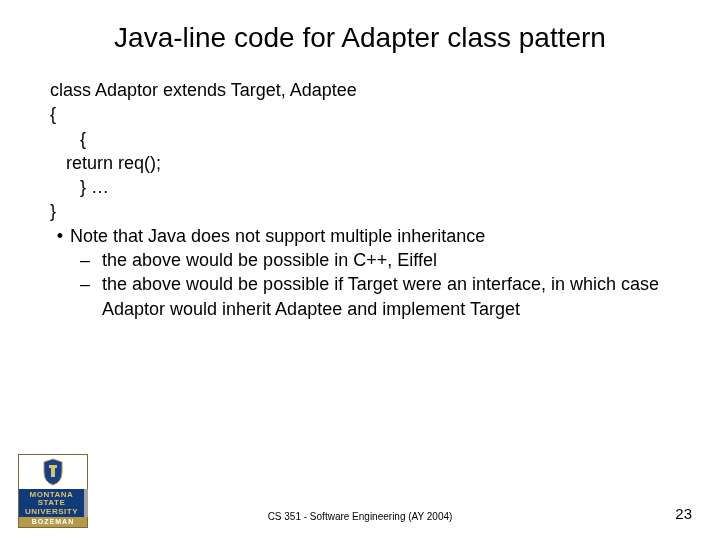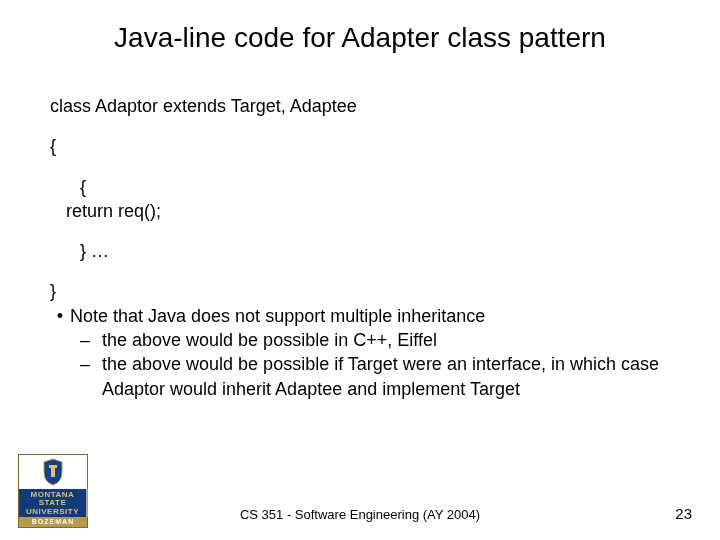--- a/index.html
+++ b/index.html
@@ -30,21 +30,21 @@
     font-weight: 400;
   }
   .body {
     position: absolute;
     top: 78px;
     left: 50px;
     width: 620px;
     font-size: 18px;
     line-height: 1.35;
   }
-  .line { display: block; margin-top: 16px; }
+  .line { display: block; }
   .indent1 { margin-left: 30px; }
   .comment-row {
     display: flex;
     margin-left: 16px;
   }
   .comment-left { width: 260px; }
   .bullet-row { display: flex; }
   .bullet-dot { width: 20px; text-align: center; }
   .sub-row { display: flex; margin-left: 30px; }
   .sub-dash { width: 22px; }
@@ -66,41 +66,41 @@
   }
   .logo-mid {
     background: #103a7a;
     color: #d9c06a;
     font-size: 8px;
     font-weight: bold;
     letter-spacing: 0.5px;
     text-align: center;
     padding: 2px 0 1px 0;
     border-left: 1px solid #7a6a3a;
-    border-right: 2px solid #a3a3a3;
+    border-right: 4px solid #a3a3a3;
     line-height: 1.05;
   }
   .logo-bot {
     background: #b49a4a;
     color: #fff;
     font-size: 7px;
     font-weight: bold;
     letter-spacing: 1px;
     text-align: center;
     padding: 1px 0 2px 0;
     border: 1px solid #7a6a3a;
     border-top: none;
   }
   .footer {
     position: absolute;
     bottom: 18px;
     left: 0;
     width: 720px;
     text-align: center;
-    font-size: 13px;
+    font-size: 10px;
   }
   .pagenum {
     position: absolute;
     right: 28px;
     bottom: 18px;
     font-size: 15px;
   }
 </style>
 </head>
 <body>

